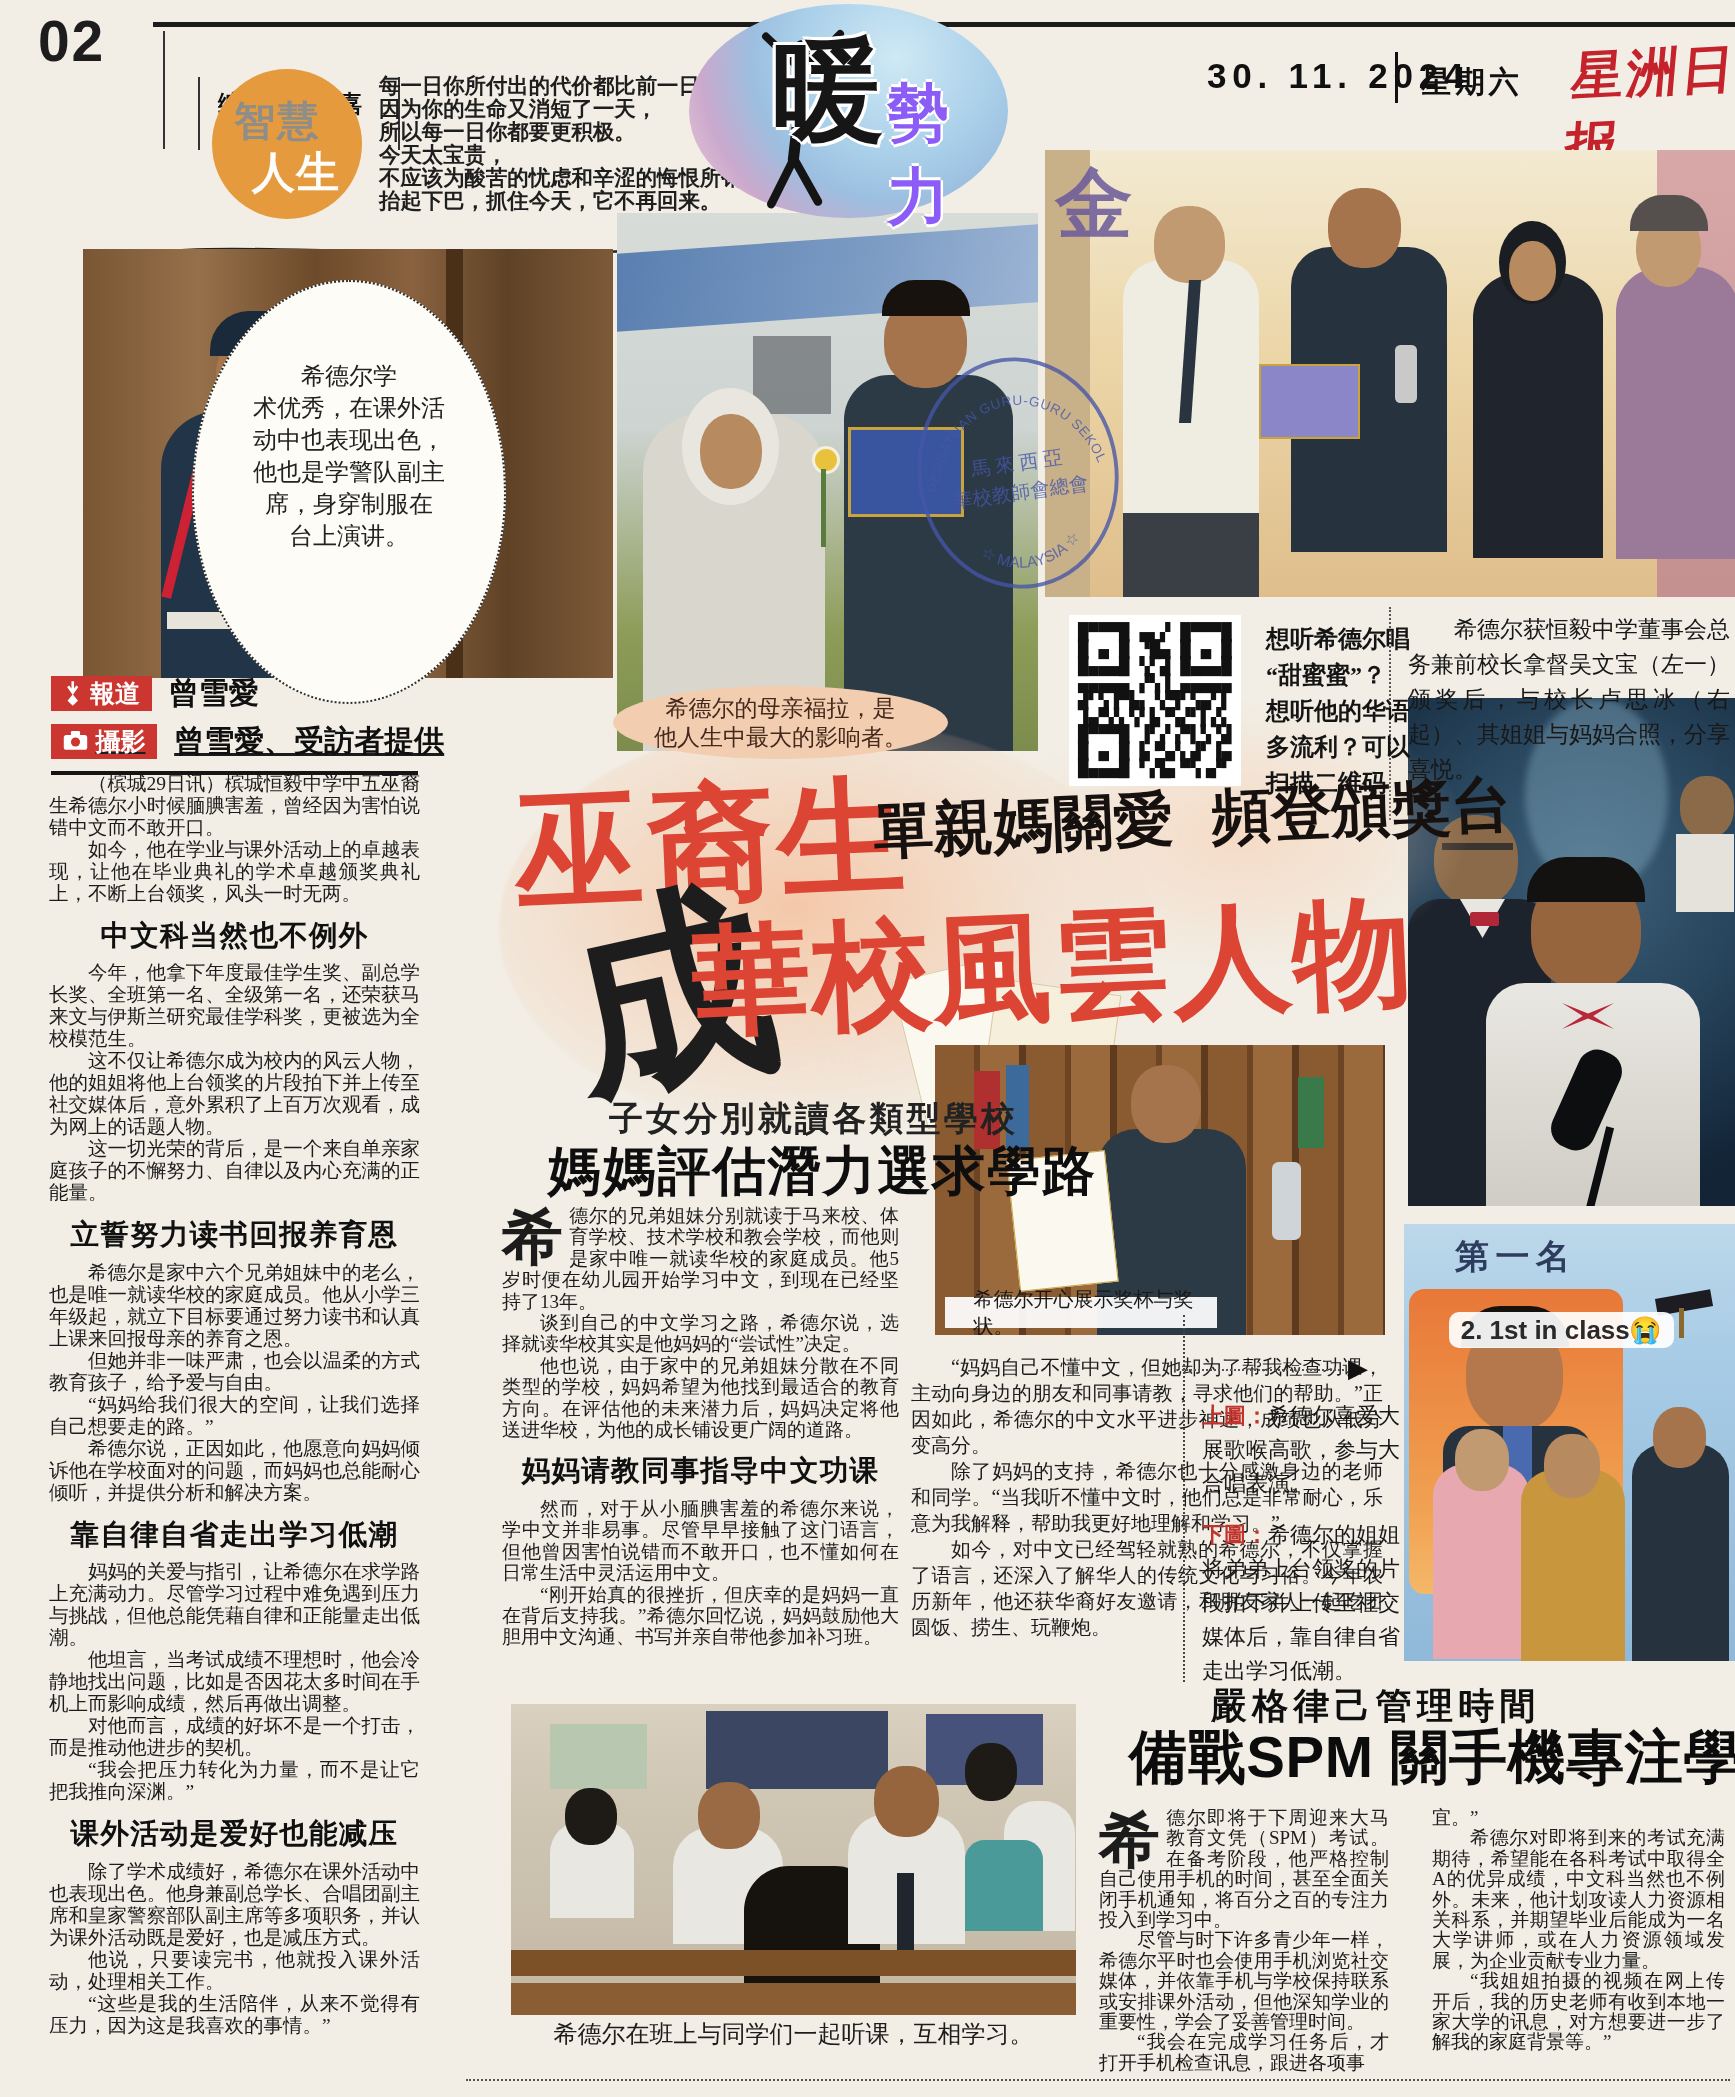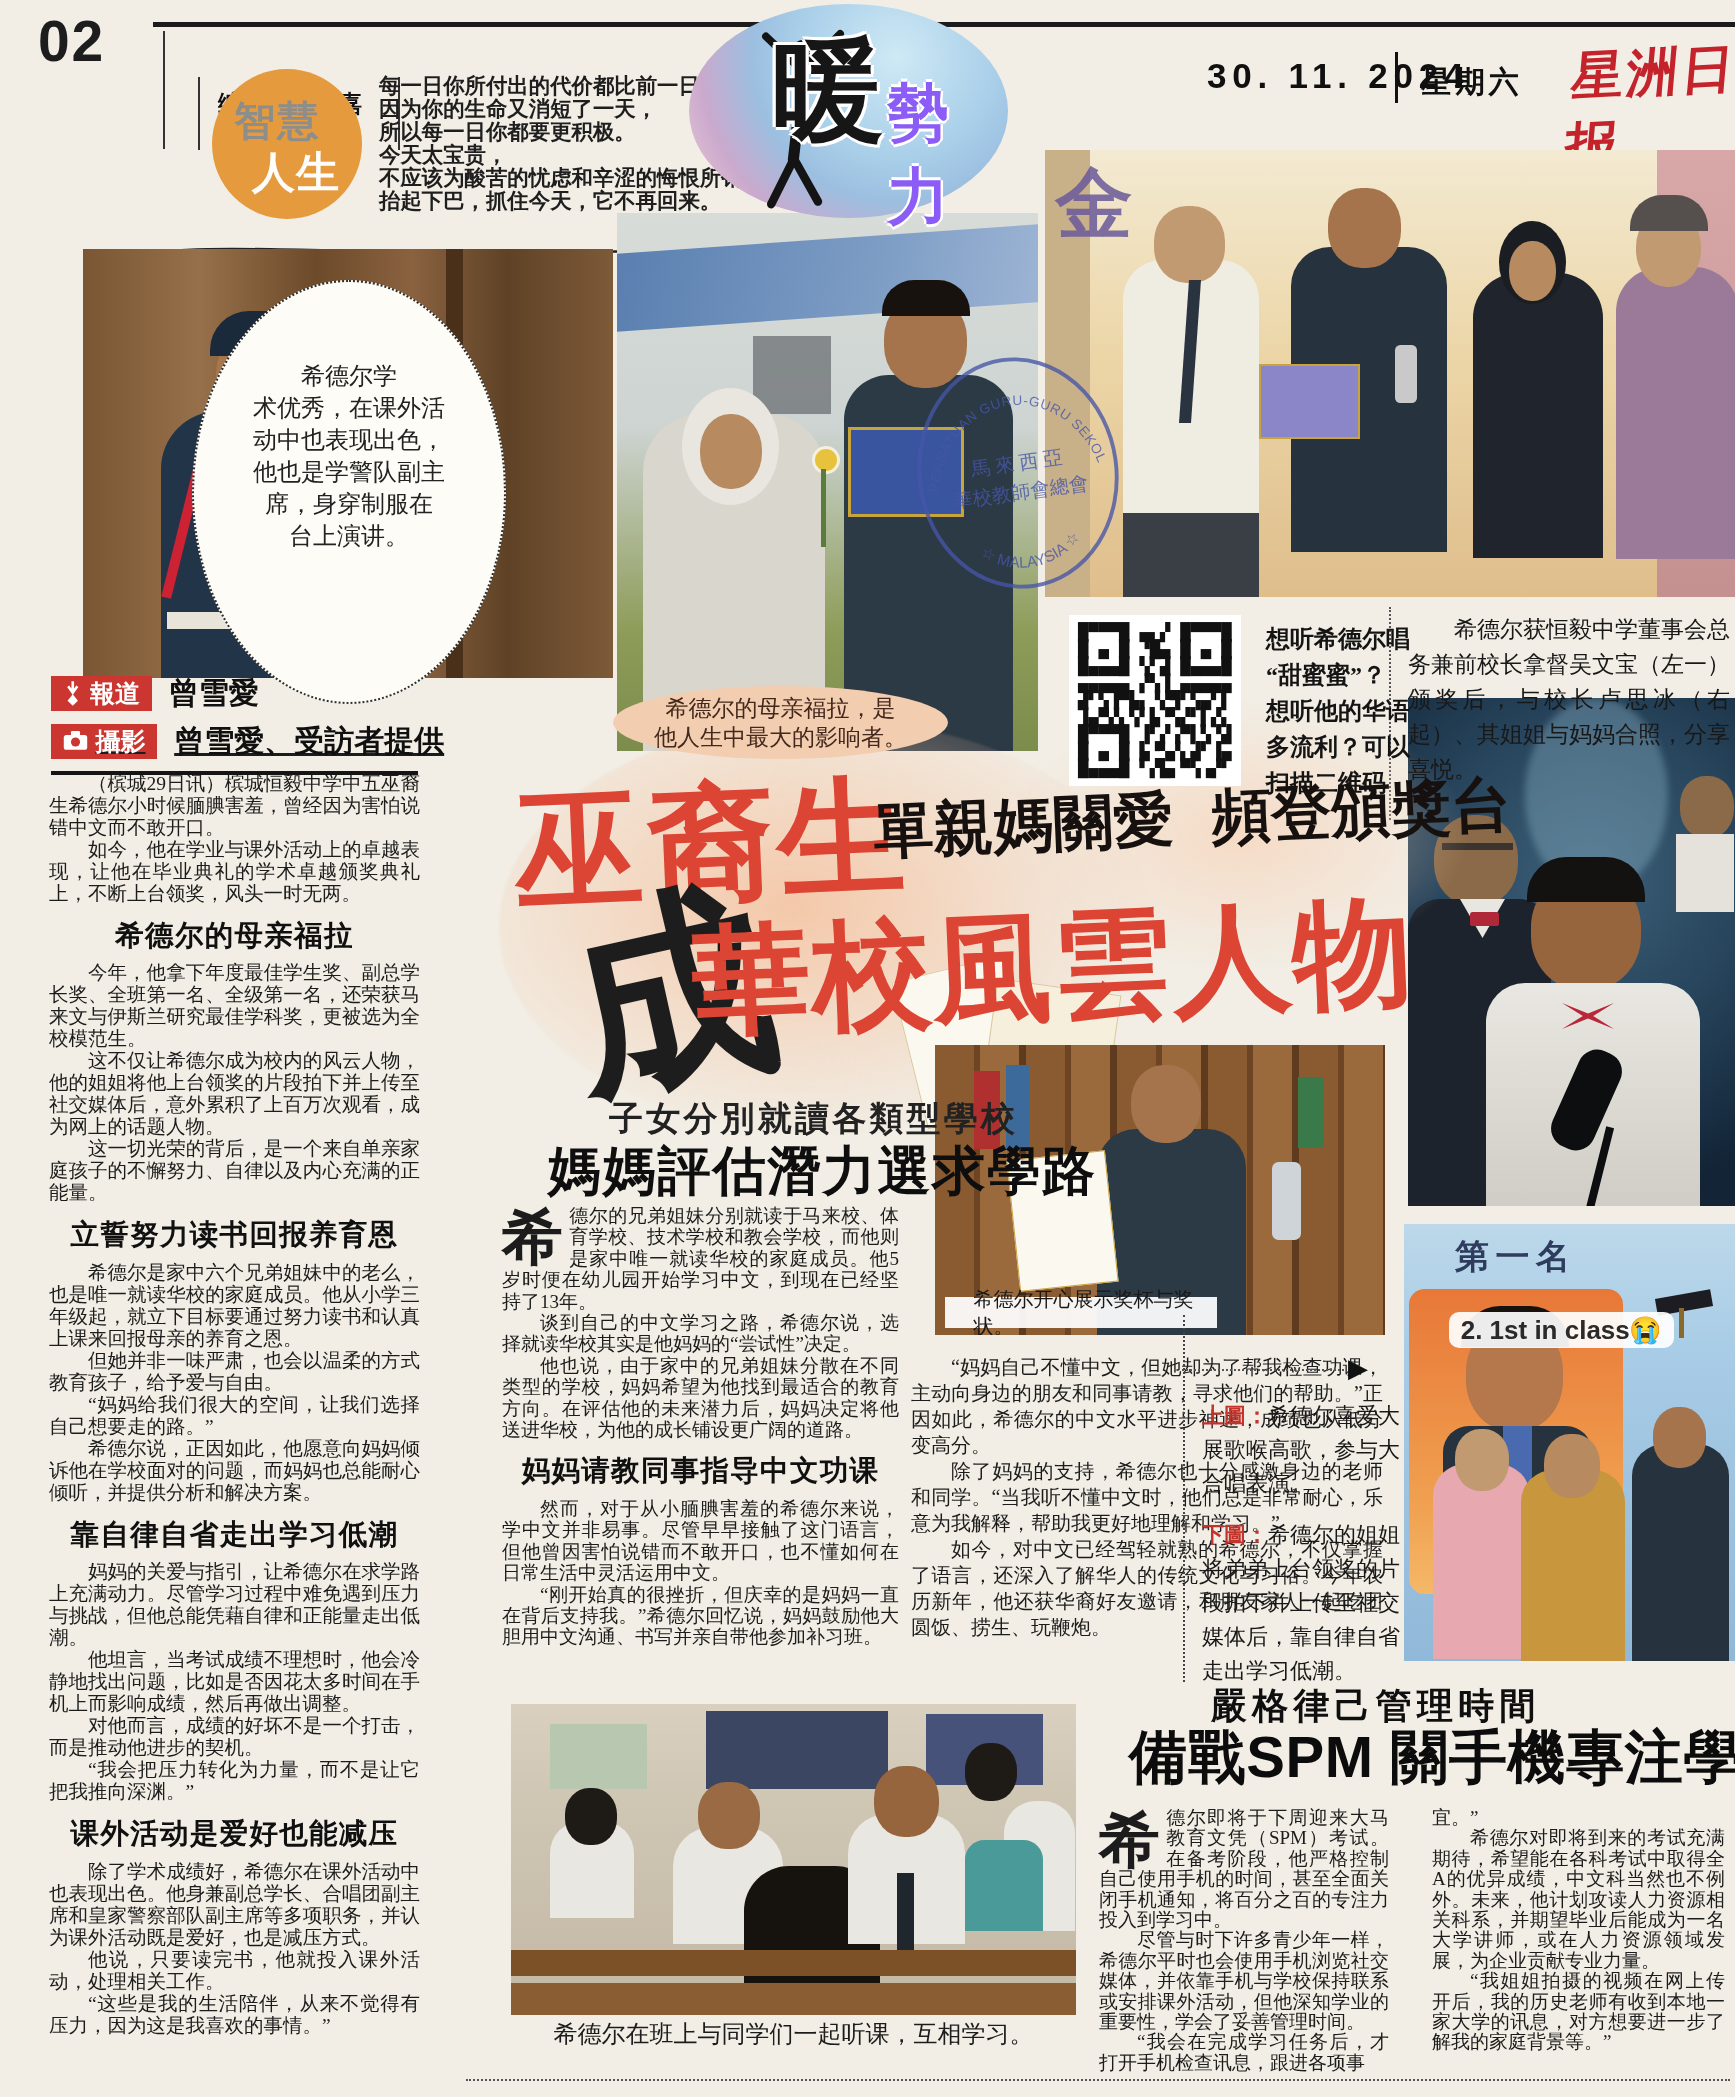--- a/index.html
+++ b/index.html
@@ -223,21 +223,21 @@
         <span>攝影</span>
       </div>
       <span class="credname">曾雪愛、受訪者提供</span>
     </div>
     <div class="credrule" style="width:367px;margin-top:9px;"></div>
   </div>
 
   <div class="abs col leftcol" style="left:49px;top:773px;">
       <p class="blk-p">（槟城29日讯）槟城恒毅中学中五巫裔生希德尔小时候腼腆害羞，曾经因为害怕说错中文而不敢开口。</p>
       <p class="blk-p">如今，他在学业与课外活动上的卓越表现，让他在毕业典礼的学术卓越颁奖典礼上，不断上台领奖，风头一时无两。</p>
-      <div class="blk-h">希德尔的母亲福拉</div>
+      <div class="blk-h">中文科当然也不例外</div>
       <p class="blk-p">今年，他拿下年度最佳学生奖、副总学长奖、全班第一名、全级第一名，还荣获马来文与伊斯兰研究最佳学科奖，更被选为全校模范生。</p>
       <p class="blk-p">这不仅让希德尔成为校内的风云人物，他的姐姐将他上台领奖的片段拍下并上传至社交媒体后，意外累积了上百万次观看，成为网上的话题人物。</p>
       <p class="blk-p">这一切光荣的背后，是一个来自单亲家庭孩子的不懈努力、自律以及内心充满的正能量。</p>
       <div class="blk-h">立誓努力读书回报养育恩</div>
       <p class="blk-p">希德尔是家中六个兄弟姐妹中的老么，也是唯一就读华校的家庭成员。他从小学三年级起，就立下目标要通过努力读书和认真上课来回报母亲的养育之恩。</p>
       <p class="blk-p">但她并非一味严肃，也会以温柔的方式教育孩子，给予爱与自由。</p>
       <p class="blk-p">“妈妈给我们很大的空间，让我们选择自己想要走的路。”</p>
       <p class="blk-p">希德尔说，正因如此，他愿意向妈妈倾诉他在学校面对的问题，而妈妈也总能耐心倾听，并提供分析和解决方案。</p>
       <div class="blk-h">靠自律自省走出学习低潮</div>
       <p class="blk-p">妈妈的关爱与指引，让希德尔在求学路上充满动力。尽管学习过程中难免遇到压力与挑战，但他总能凭藉自律和正能量走出低潮。</p>

